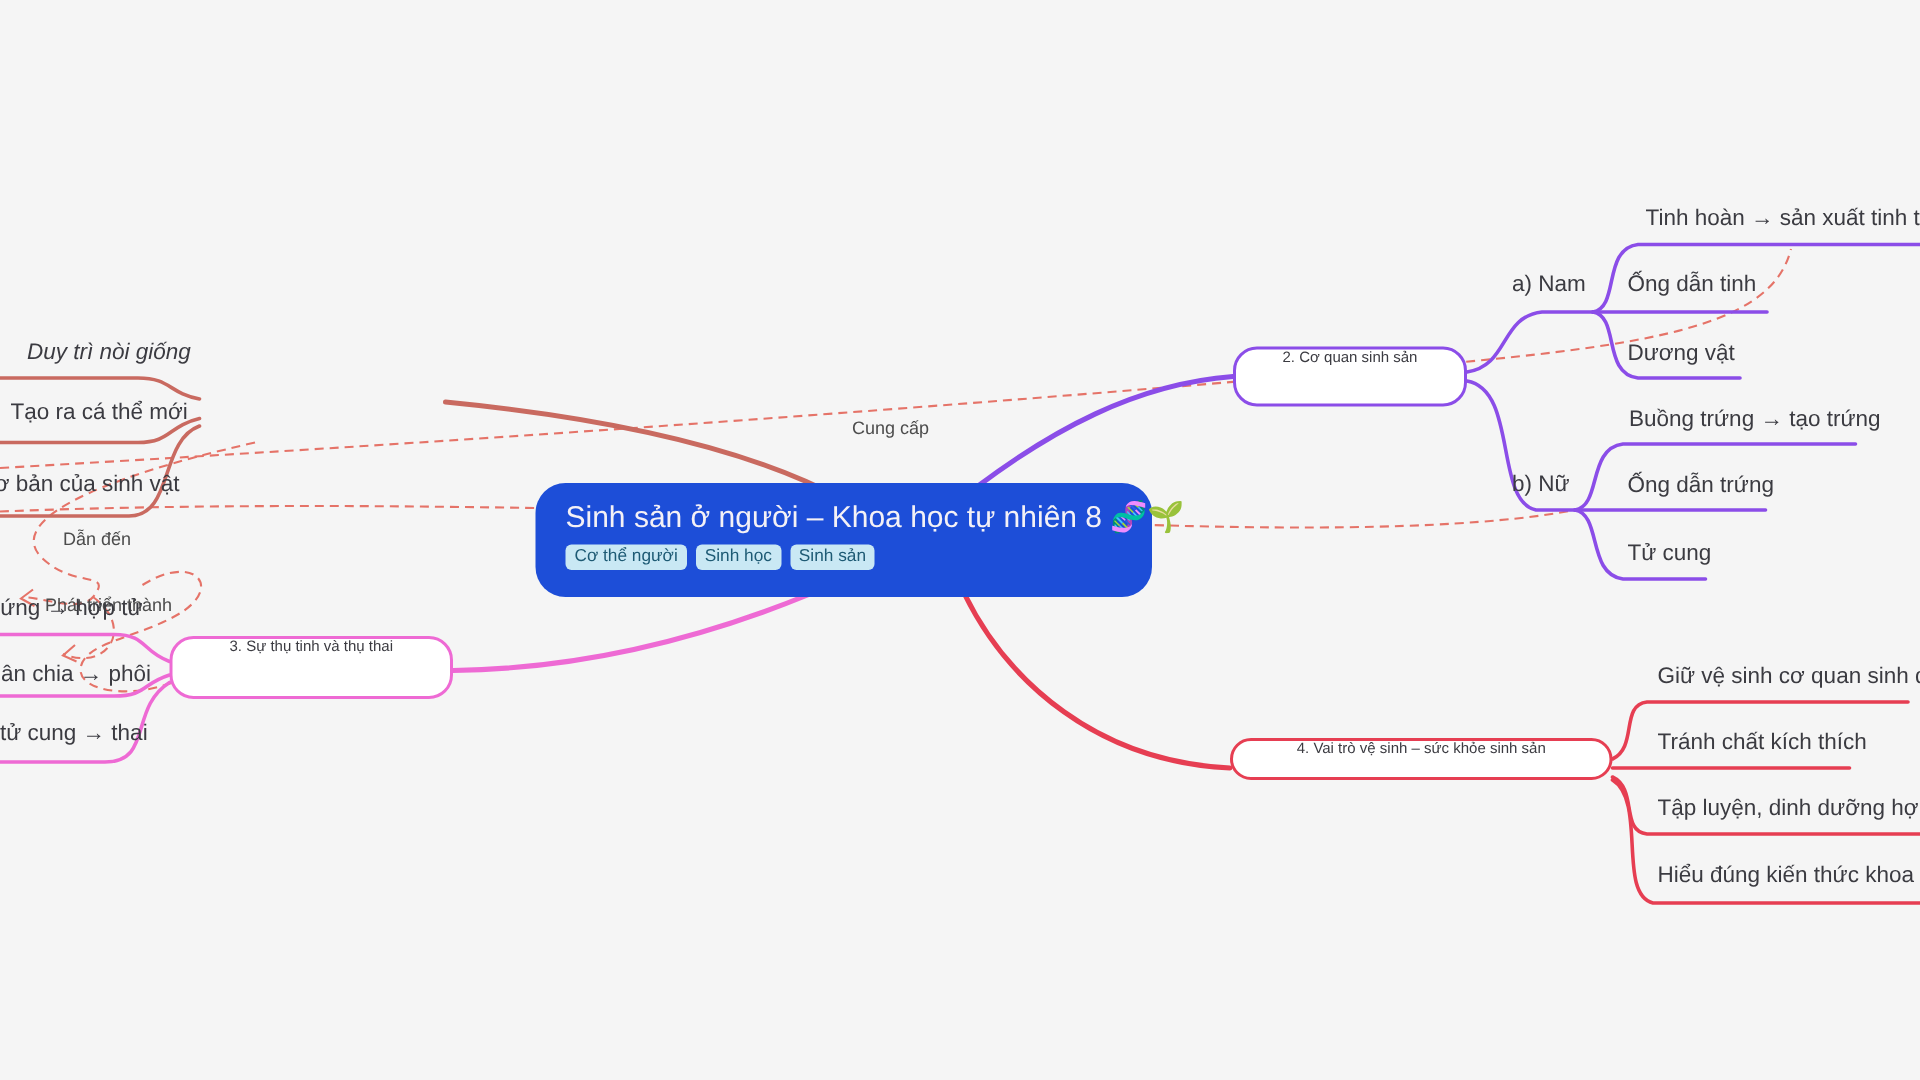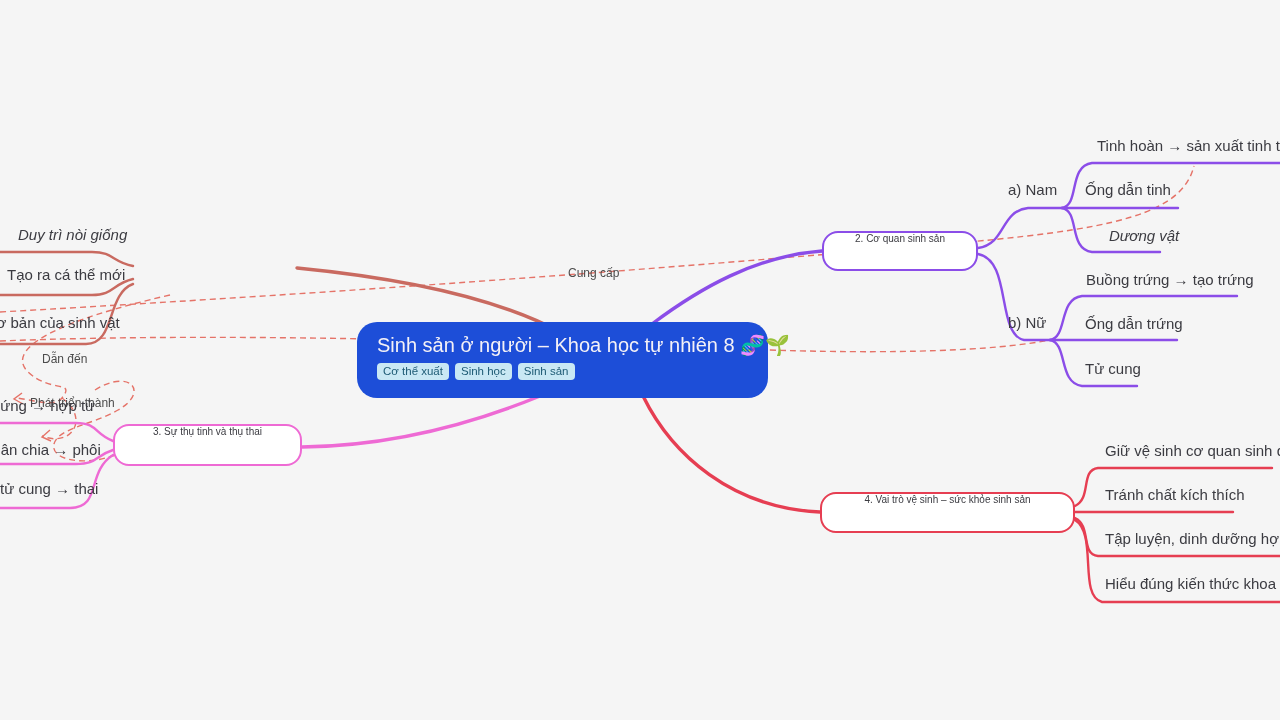--- a/index.html
+++ b/index.html
@@ -84,32 +84,32 @@
 
     <g stroke="#e63e52" fill="none" stroke-linecap="round">
       <path d="M643,396 C672,455 732,508 820,512" stroke-width="3.4"></path>
       <path d="M1075,506 C1092,498 1080,470 1098,468 L1272,468" stroke-width="2.4"></path>
       <path d="M1075,512 L1233,512" stroke-width="2.4"></path>
       <path d="M1075,518 C1092,526 1080,554 1098,556 L1280,556" stroke-width="2.4"></path>
       <path d="M1075,520 C1098,534 1078,596 1102,602 L1280,602" stroke-width="2.4"></path>
     </g>
   </svg>
 
-  <span class="edge-label" style="left:568px;top:266px;text-align:center;">Cung cấp</span>
+  <span class="edge-label" style="left:568px;top:278px;text-align:center;">Cung cấp</span>
   <span class="edge-label" style="left:42px;top:352px;">Dẫn đến</span>
   <span class="edge-label" style="left:30px;top:396px;">Phát triển thành</span>
 
   <span class="child-label" style="left:18px;top:226px;font-style:italic;">Duy trì nòi giống</span>
   <span class="child-label" style="left:7px;top:266px;">Tạo ra cá thể mới</span>
   <span class="child-label" style="left:-11px;top:314px;">cơ bản của sinh vật</span>
 
   <span class="group-label" style="left:1008px;top:181px;">a) Nam</span>
   <span class="child-label" style="left:1097px;top:137px;">Tinh hoàn → sản xuất tinh trùng</span>
   <span class="child-label" style="left:1085px;top:181px;">Ống dẫn tinh</span>
-  <span class="child-label" style="left:1109px;top:227px;font-style:italic;">Dương vật</span>
+  <span class="child-label" style="left:1085px;top:227px;">Dương vật</span>
 
   <span class="group-label" style="left:1008px;top:314px;">b) Nữ</span>
   <span class="child-label" style="left:1086px;top:271px;">Buồng trứng → tạo trứng</span>
   <span class="child-label" style="left:1085px;top:315px;">Ống dẫn trứng</span>
   <span class="child-label" style="left:1085px;top:360px;">Tử cung</span>
 
   <span class="child-label" style="left:-9px;top:397px;">trứng → hợp tử</span>
   <span class="child-label" style="left:-16px;top:441px;">phân chia → phôi</span>
   <span class="child-label" style="left:0px;top:480px;">tử cung → thai</span>
 
@@ -117,26 +117,26 @@
   <span class="child-label" style="left:1105px;top:486px;">Tránh chất kích thích</span>
   <span class="child-label" style="left:1105px;top:530px;">Tập luyện, dinh dưỡng hợp lý</span>
   <span class="child-label" style="left:1105px;top:575px;">Hiểu đúng kiến thức khoa học</span>
 
   <div class="topic-box" style="left:822px;top:231px;width:156px;height:40px;border:2.5px solid #8b4de8;">
     <span>2. Cơ quan sinh sản</span>
   </div>
   <div class="topic-box" style="left:113px;top:424px;width:189px;height:42px;border:2.5px solid #ee6ad4;">
     <span>3. Sự thụ tinh và thụ thai</span>
   </div>
-  <div class="topic-box" style="left:820px;top:492px;width:255px;height:41px;border:2.5px solid #e63e52;">
+  <div class="topic-box" style="left:820px;top:492px;width:255px;height:28px;border:2.5px solid #e63e52;">
     <span>4. Vai trò vệ sinh – sức khỏe sinh sản</span>
   </div>
 
   <div class="central-node">
     <div class="central-title">Sinh sản ở người – Khoa học tự nhiên 8 🧬🌱</div>
     <div class="tag-row">
-      <span class="tag-chip">Cơ thể xuất</span>
+      <span class="tag-chip">Cơ thể người</span>
       <span class="tag-chip">Sinh học</span>
       <span class="tag-chip">Sinh sản</span>
     </div>
   </div>
 
 </div>
 
 </body></html>

